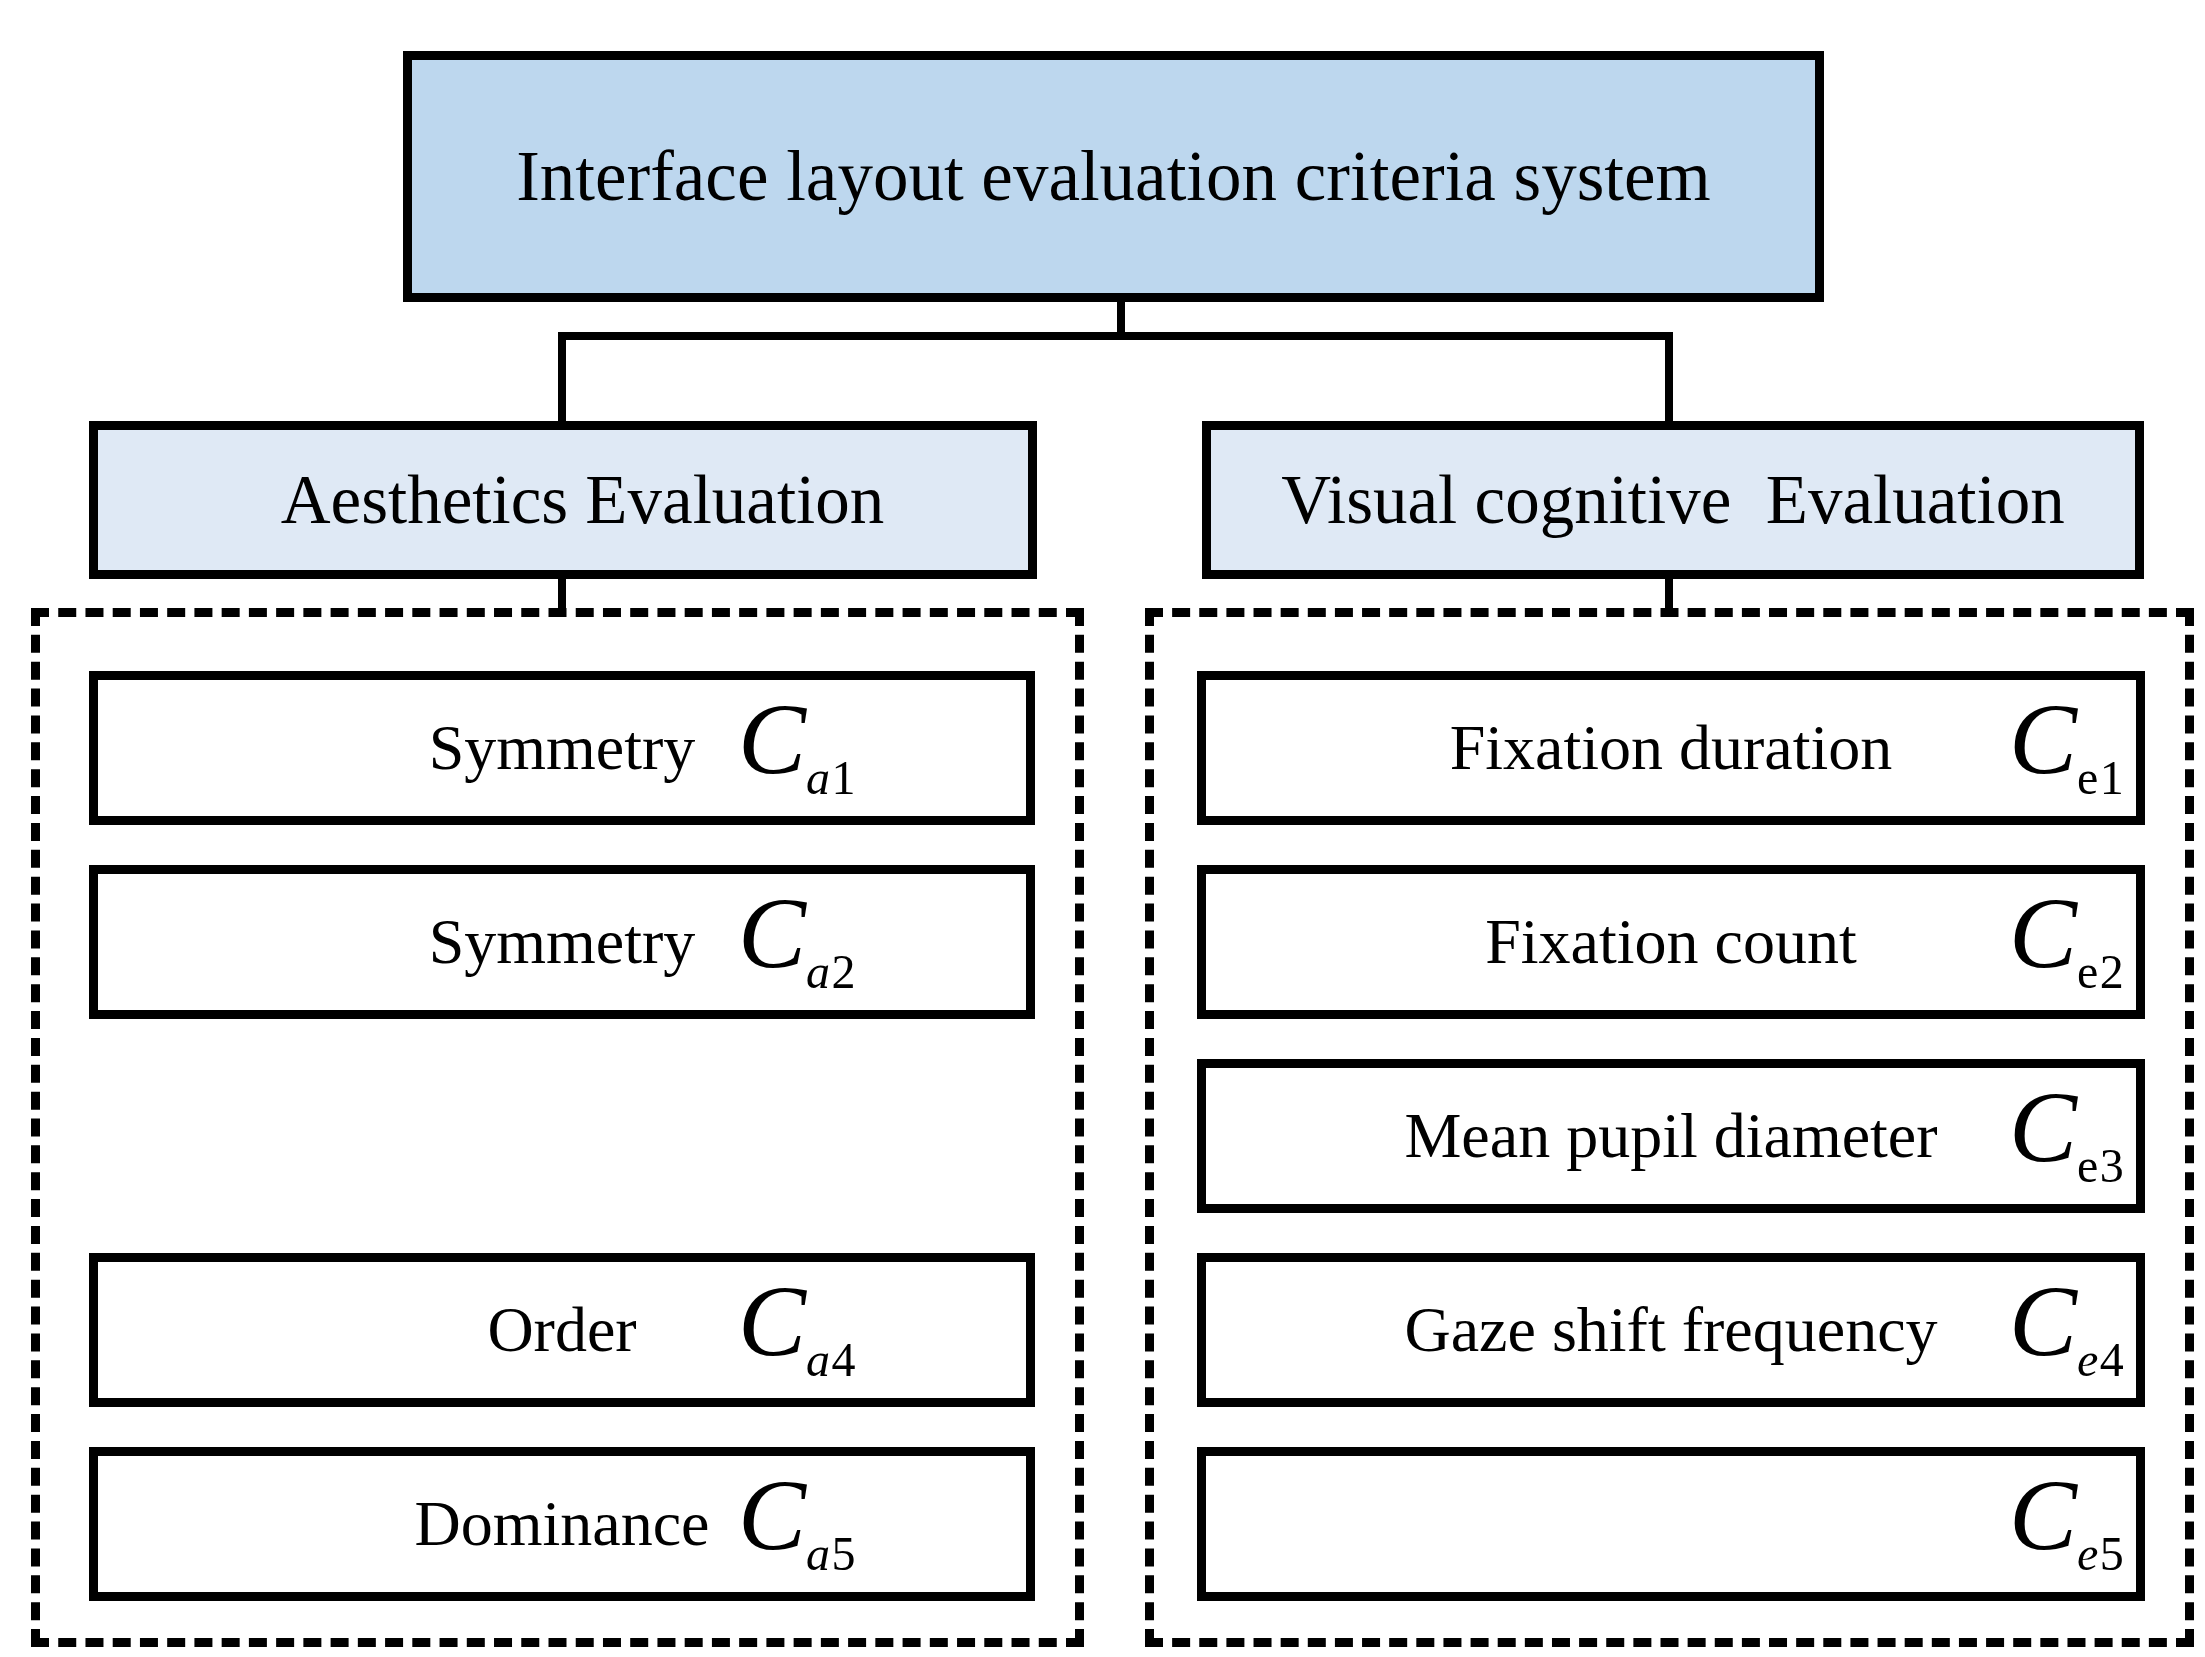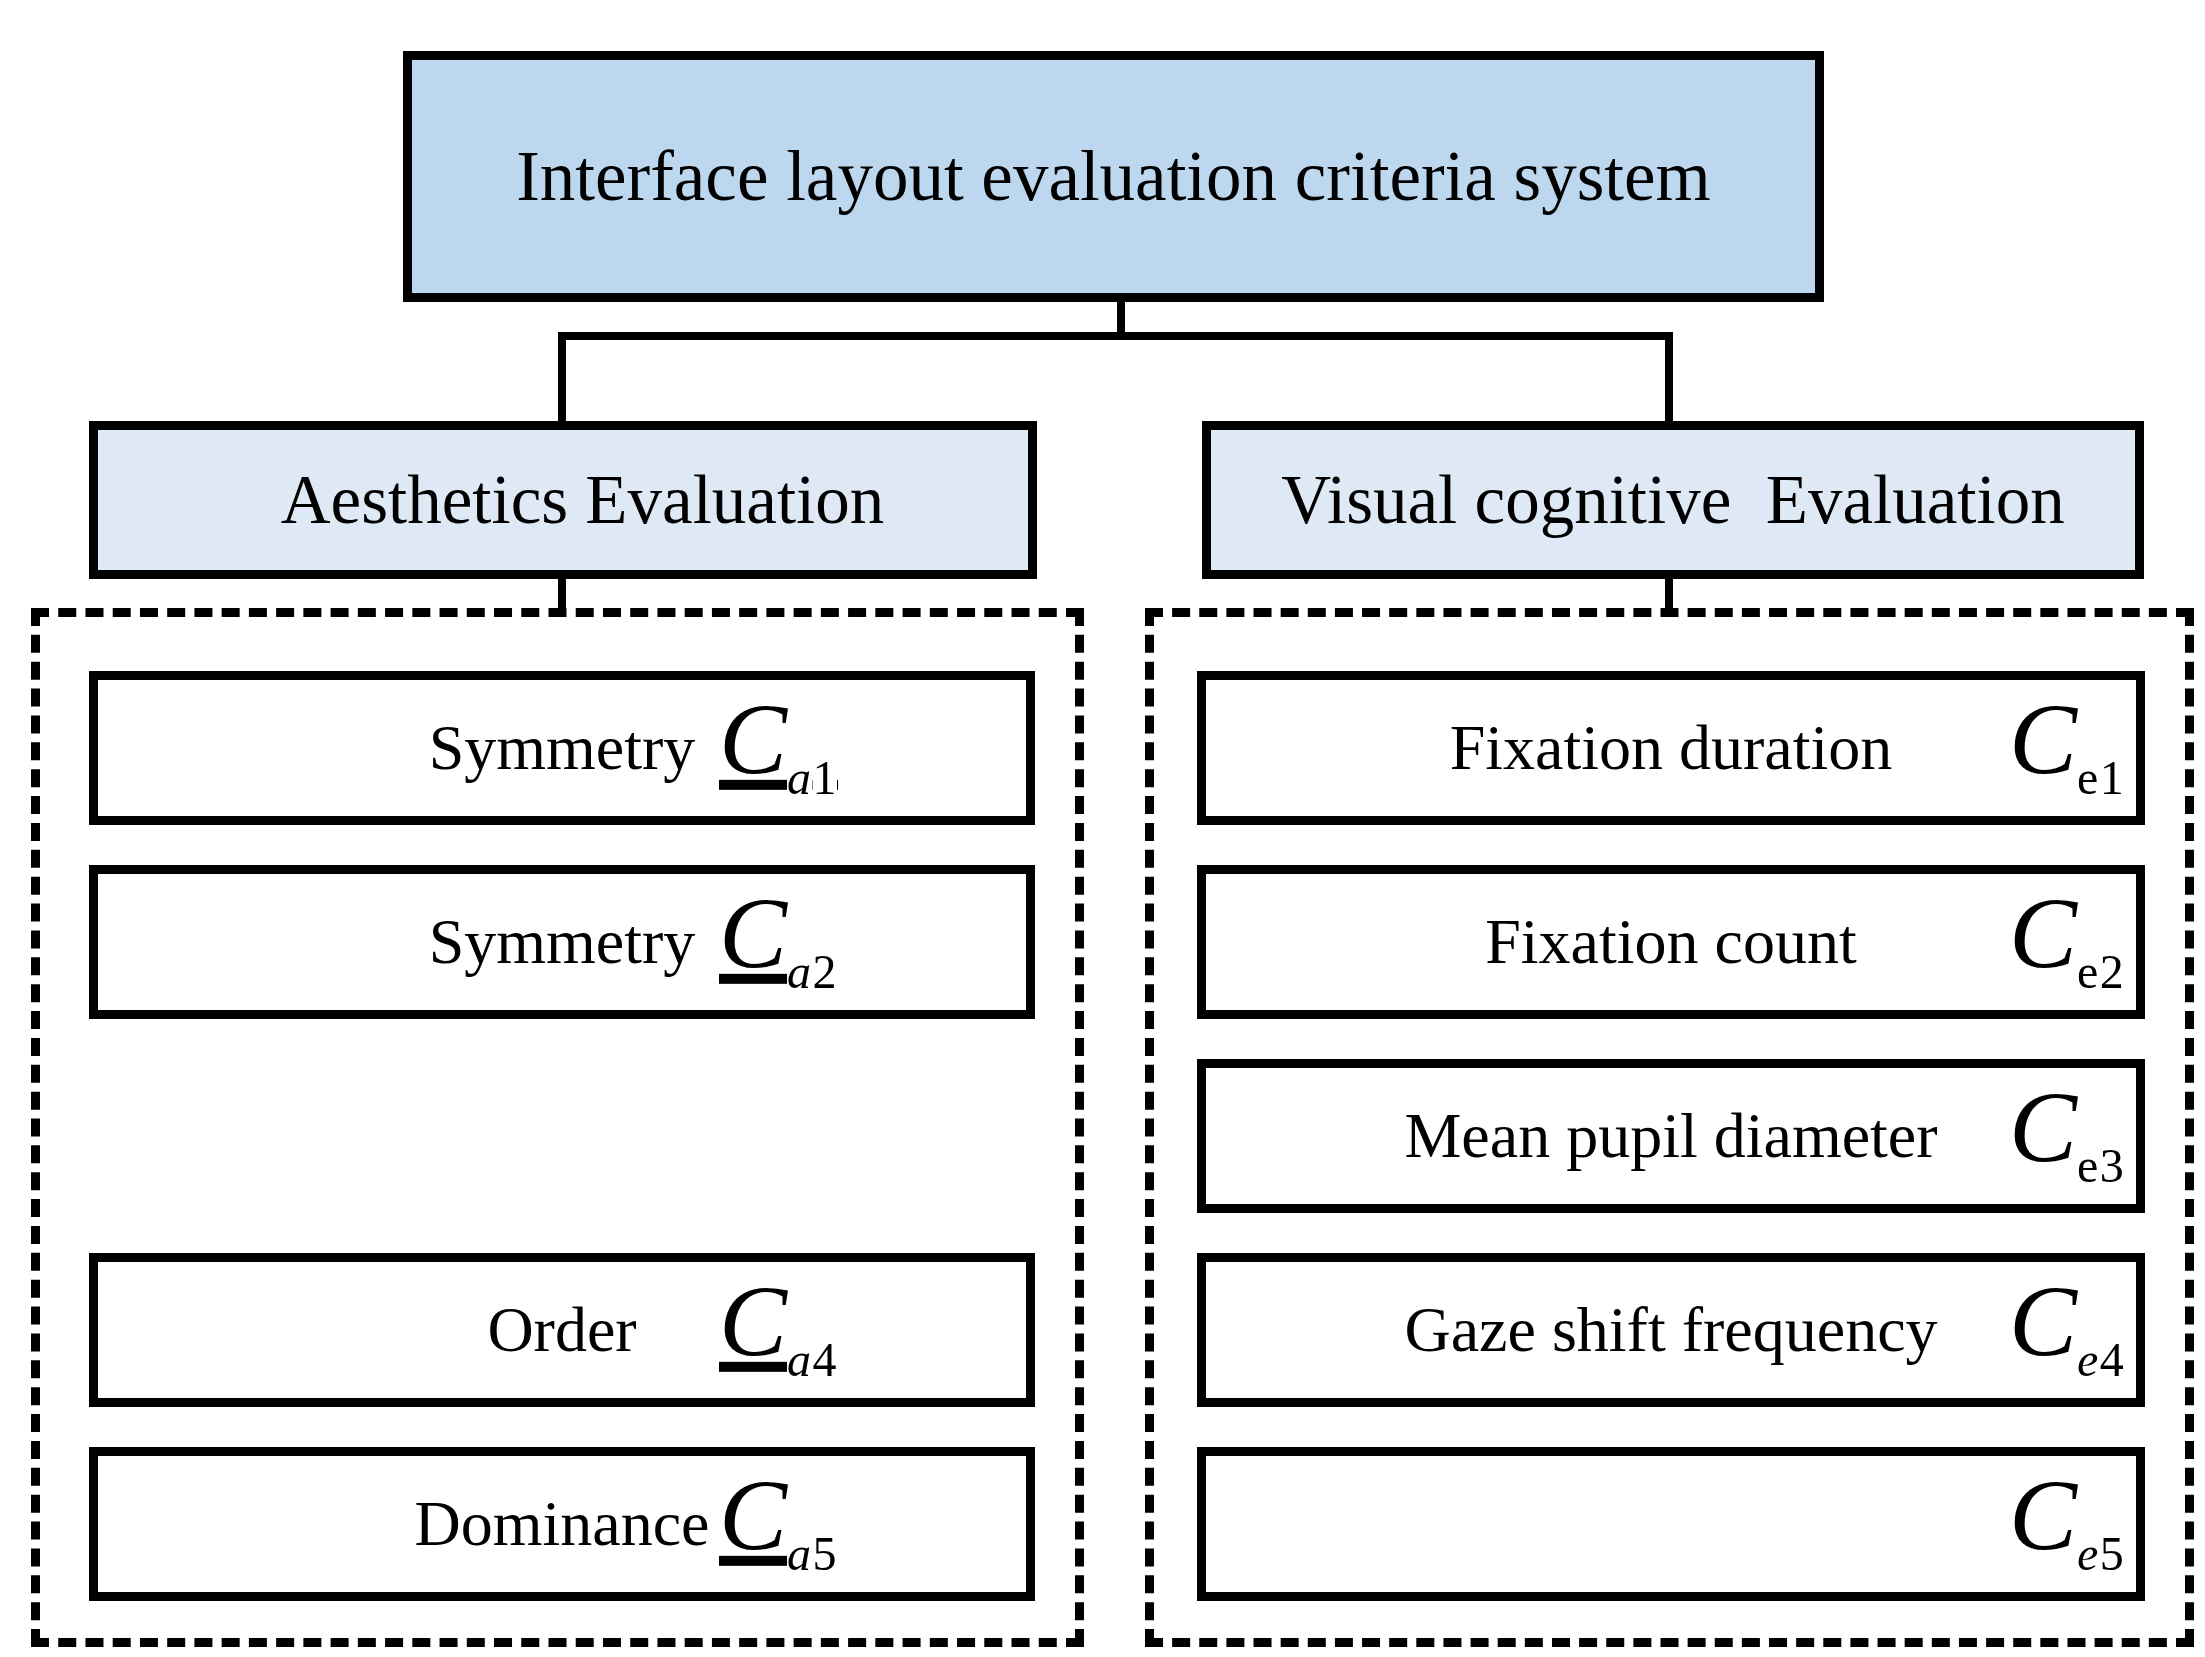--- a/index.html
+++ b/index.html
@@ -45,21 +45,21 @@
   .r0{top:647px}.r1{top:841px}.r2{top:1035px}.r3{top:1229px}.r4{top:1423px}
   .item .label{
     position:absolute;left:0;top:0;right:0;bottom:0;
     display:flex;align-items:center;justify-content:center;
     font-size:64px;white-space:pre;
   }
   .sym{
     position:absolute;top:50%;transform:translateY(-58%);
     line-height:1;font-size:102px;white-space:nowrap;
   }
-  .item-left .sym{left:621px;text-decoration:underline;}
+  .item-left .sym{left:640px;}
   .item-right .sym{left:803px;}
   .sym .c{font-style:italic;}
   .sub{font-size:48px;position:relative;top:0.42em;letter-spacing:1.5px;}
   .sub .it{font-style:italic;}
 </style>
 </head>
 <body>
 
 <div class="canvas">
 

